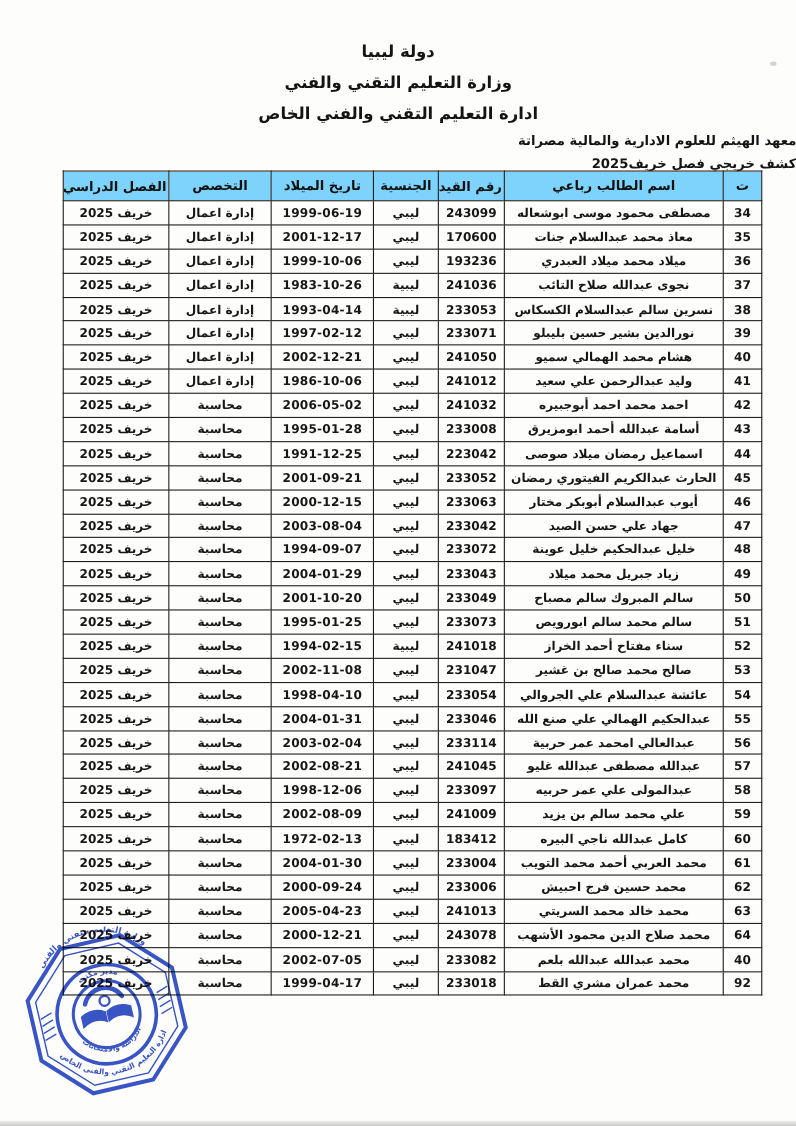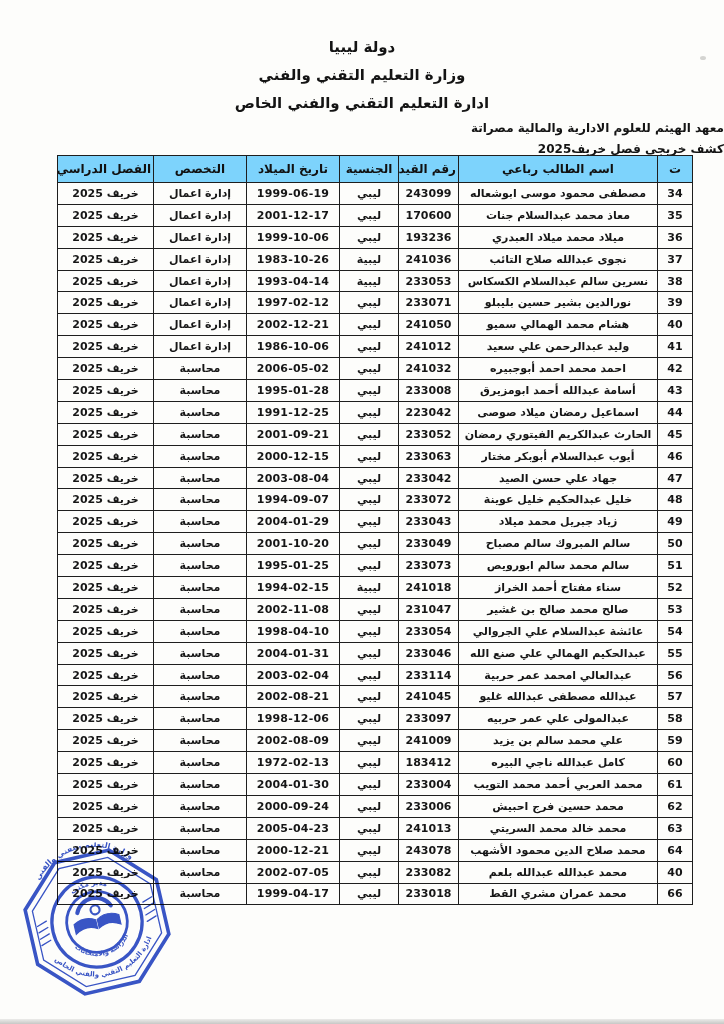--- a/index.html
+++ b/index.html
@@ -385,21 +385,21 @@
         <tr>
           <td class="c-row-number">40</td>
           <td class="c-student-name">محمد عبدالله عبدالله بلعم</td>
           <td class="c-registration-number">233082</td>
           <td class="c-nationality">ليبي</td>
           <td class="c-birth-date" dir="ltr">2002-07-05</td>
           <td class="c-major">محاسبة</td>
           <td class="c-semester">خريف 2025</td>
         </tr>
         <tr>
-          <td class="c-row-number">66</td>
+          <td class="c-row-number">92</td>
           <td class="c-student-name">محمد عمران مشري القط</td>
           <td class="c-registration-number">233018</td>
           <td class="c-nationality">ليبي</td>
           <td class="c-birth-date" dir="ltr">1999-04-17</td>
           <td class="c-major">محاسبة</td>
           <td class="c-semester">خريف 2025</td>
         </tr>
       </tbody>
   </table>
 

